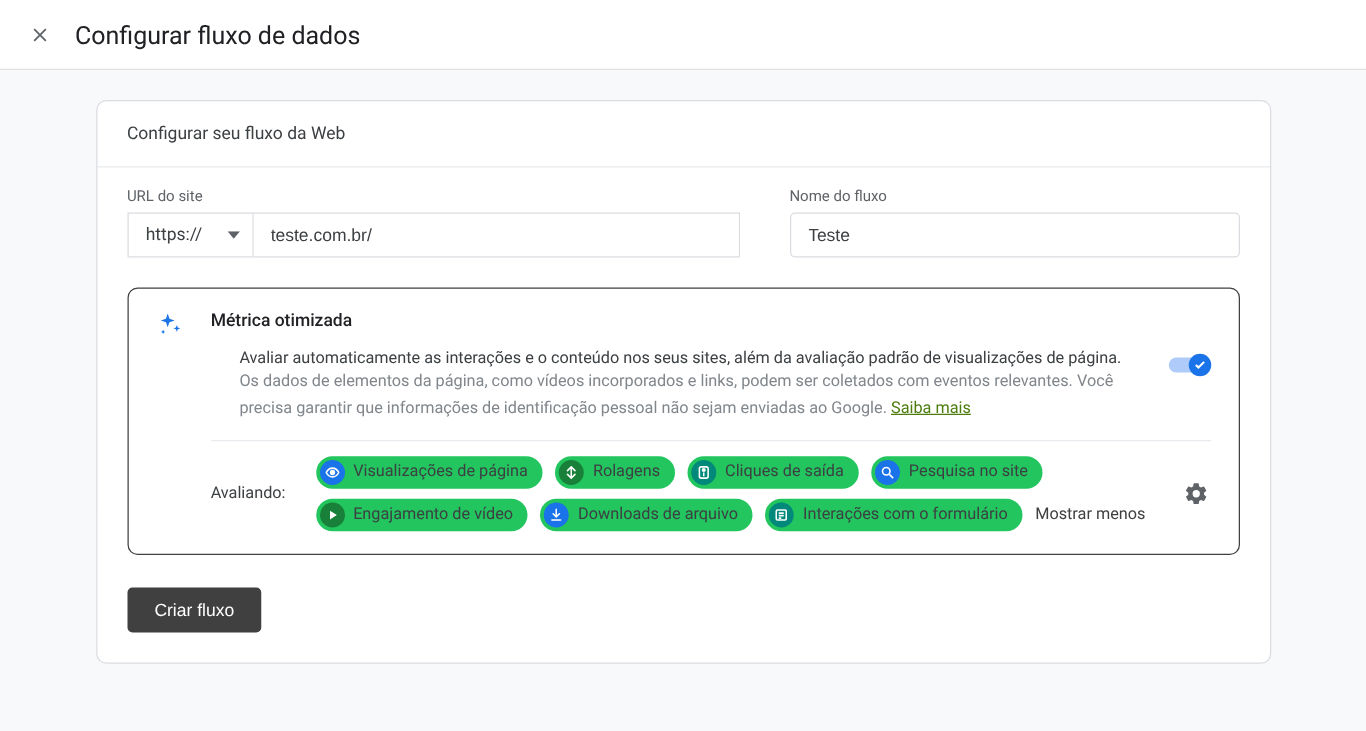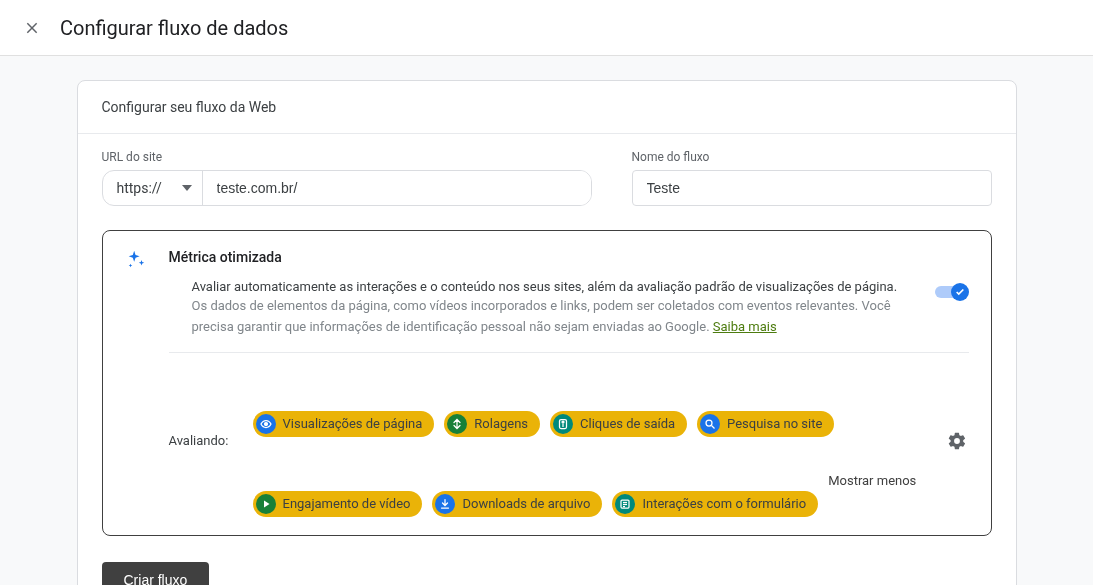--- a/index.html
+++ b/index.html
@@ -67,21 +67,21 @@
     .field-label {
       font-size: 12px;
       color: #5f6368;
       margin-bottom: 6px;
       display: block;
     }
 
     .url-group {
       display: flex;
       border: 1px solid #dadce0;
-      border-radius: 12px;
+      border-radius: 0;
       height: 36px;
       overflow: hidden;
     }
     .protocol {
       width: 100px;
       display: flex;
       align-items: center;
       justify-content: space-between;
       padding: 0 10px 0 14px;
       border-right: 1px solid #dadce0;
@@ -195,28 +195,27 @@
     .chips-wrap {
       flex: 1;
       display: flex;
       flex-wrap: wrap;
       gap: 8px 10px;
       align-items: center;
     }
     .chip {
       display: inline-flex;
       align-items: center;
-      background: #eab308;
+      background: #22c55e;
       border-radius: 14px;
       height: 26px;
       padding: 0 12px 0 3px;
       font-size: 13px;
       color: #3c4043;
       gap: 7px;
-      margin-top: 46px;
     }
     .chip-icon {
       width: 20px; height: 20px;
       border-radius: 50%;
       display: flex; align-items: center; justify-content: center;
       color: #fff;
       flex-shrink: 0;
     }
     .chip-icon.blue  { background: #1a73e8; }
     .chip-icon.green { background: #188038; }

